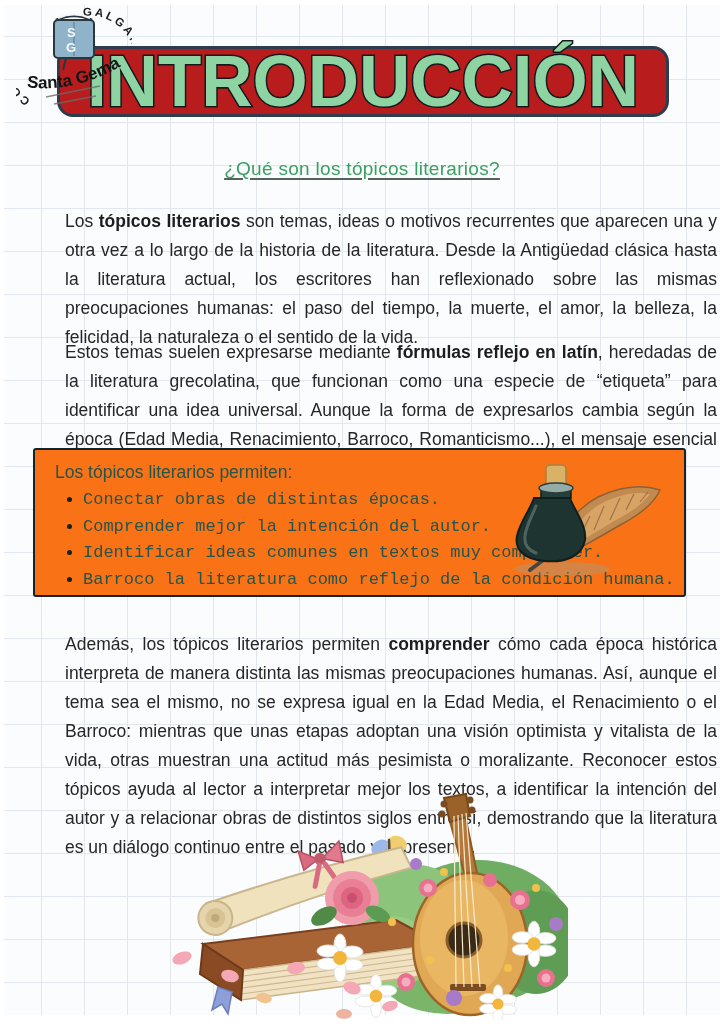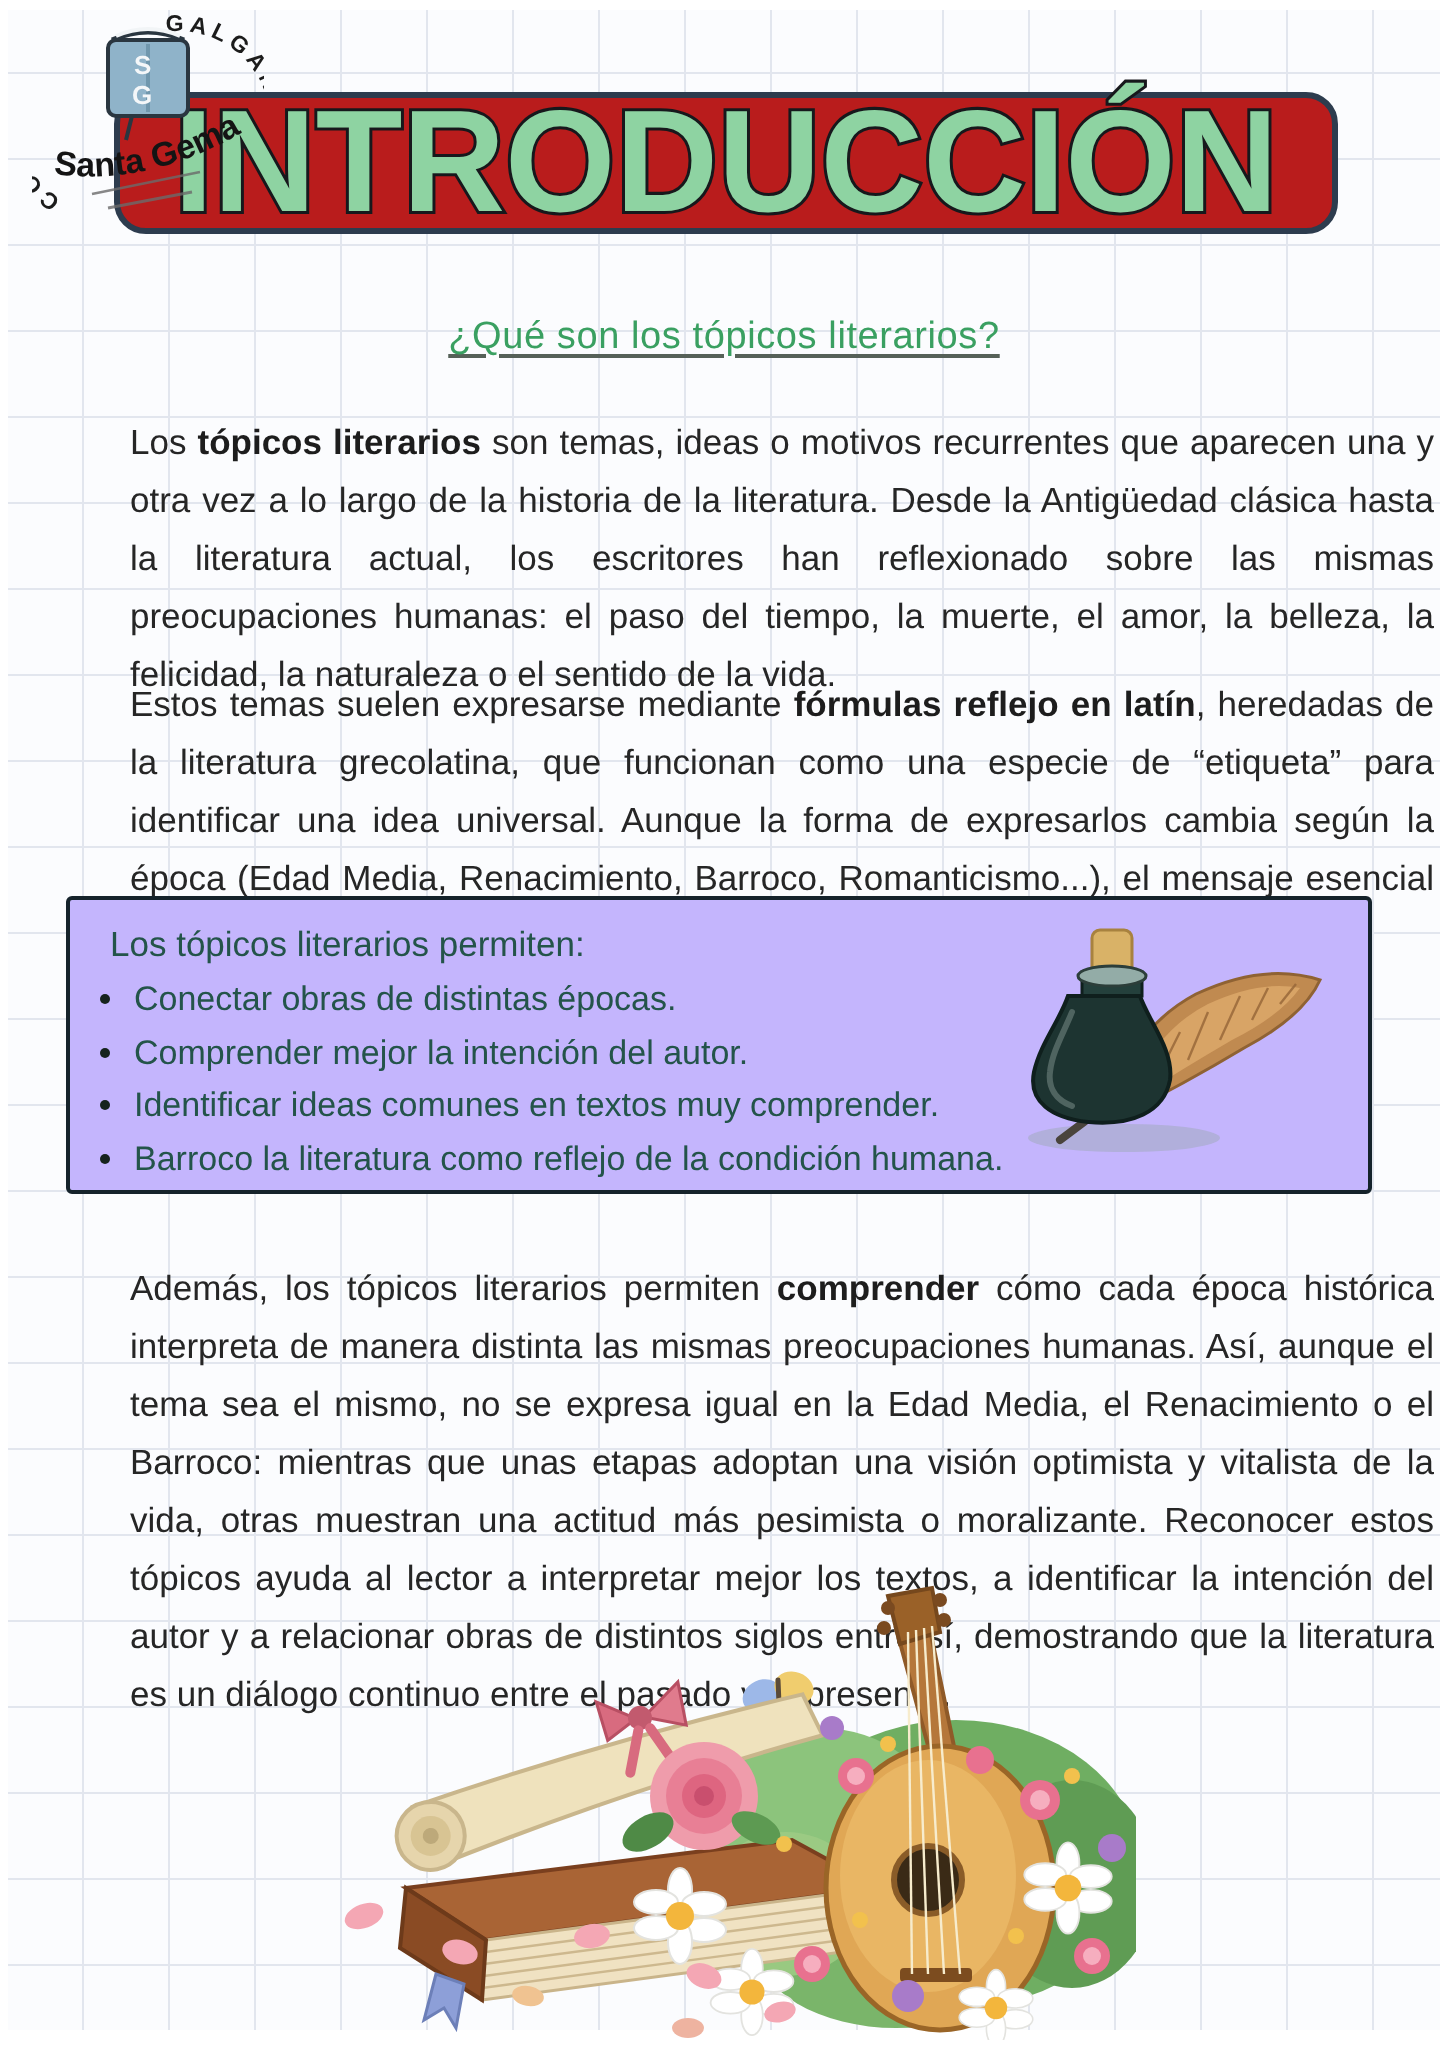--- a/index.html
+++ b/index.html
@@ -32,25 +32,25 @@
     text-decoration:underline;text-decoration-color:#566158;text-decoration-thickness:2px;text-underline-offset:3px;
   }
   .para{
     position:absolute;left:36px;width:652px;
     font-size:17.5px;line-height:29px;color:#262626;text-align:justify;margin-left:29px;
   }
   .para b{font-weight:bold;color:#1d1d1d;}
   #p1{top:189px;} #p2{top:320px;} #p3{top:612px;}
   .info-box{
     position:absolute;left:33px;top:448px;width:653px;height:149px;box-sizing:border-box;
-    background:#c4b5fd;border:2.5px solid #15232b;border-radius:3px;
+    background:#f97316;border:2.5px solid #15232b;border-radius:3px;
     color:#24544a;
   }
   .info-box-heading{margin:12px 0 4px 20px;font-size:17.5px;}
-  .info-box ul{margin:2px 0 0 0;padding-left:32px;}
+  .info-box ul{margin:2px 0 0 0;padding-left:48px;font-family:Liberation Mono, monospace;}
   .info-box li{font-size:17px;line-height:26.5px;}
   .info-box li::marker{color:#16231d;}
   .inkwell{position:absolute;left:500px;top:452px;width:168px;height:142px;}
   .bottom-art{position:absolute;left:148px;top:792px;width:420px;height:228px;}
 </style>
 </head>
 <body>
 
 <div class="page">
   <div class="grid-layer"></div>

